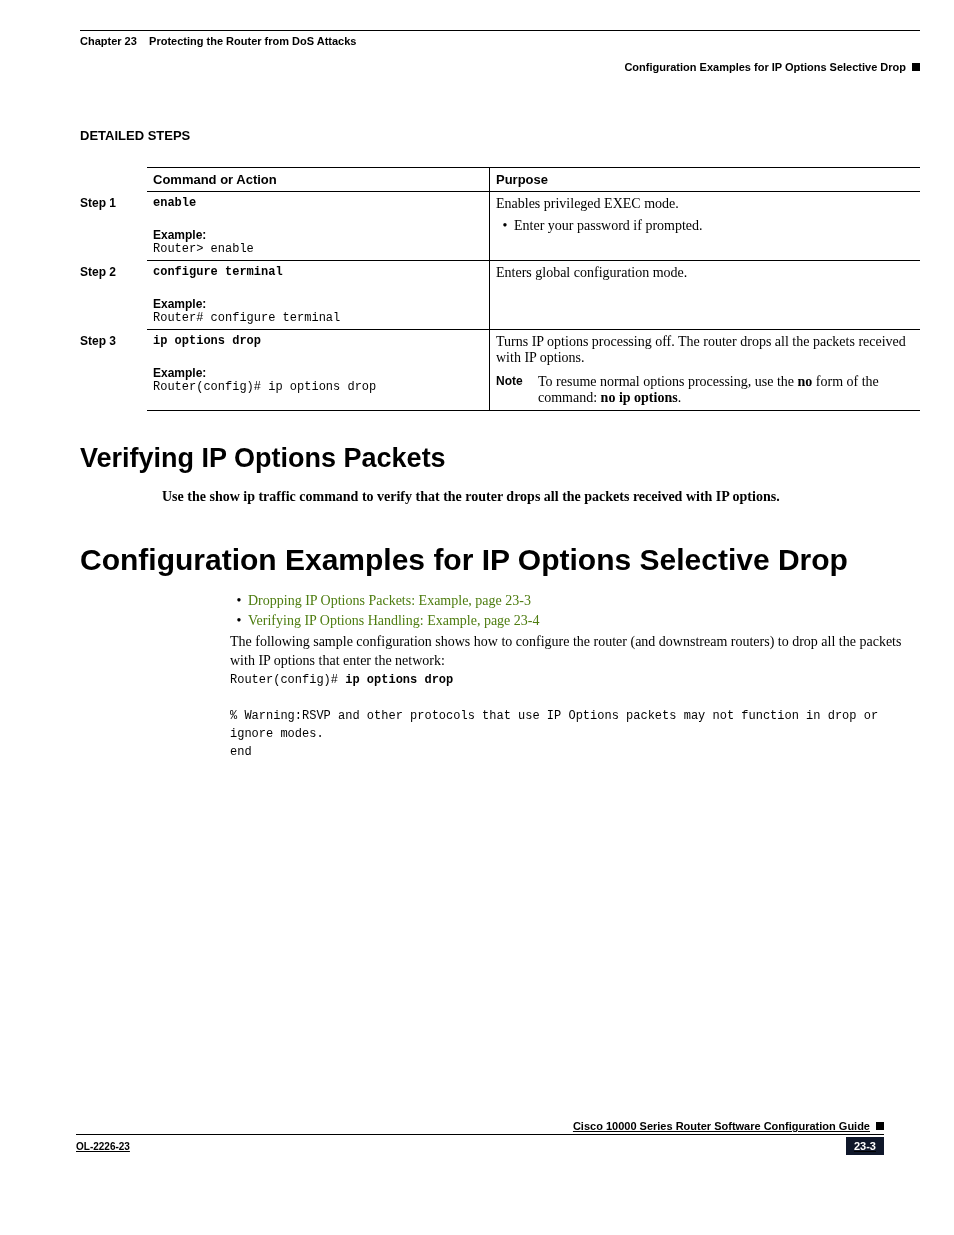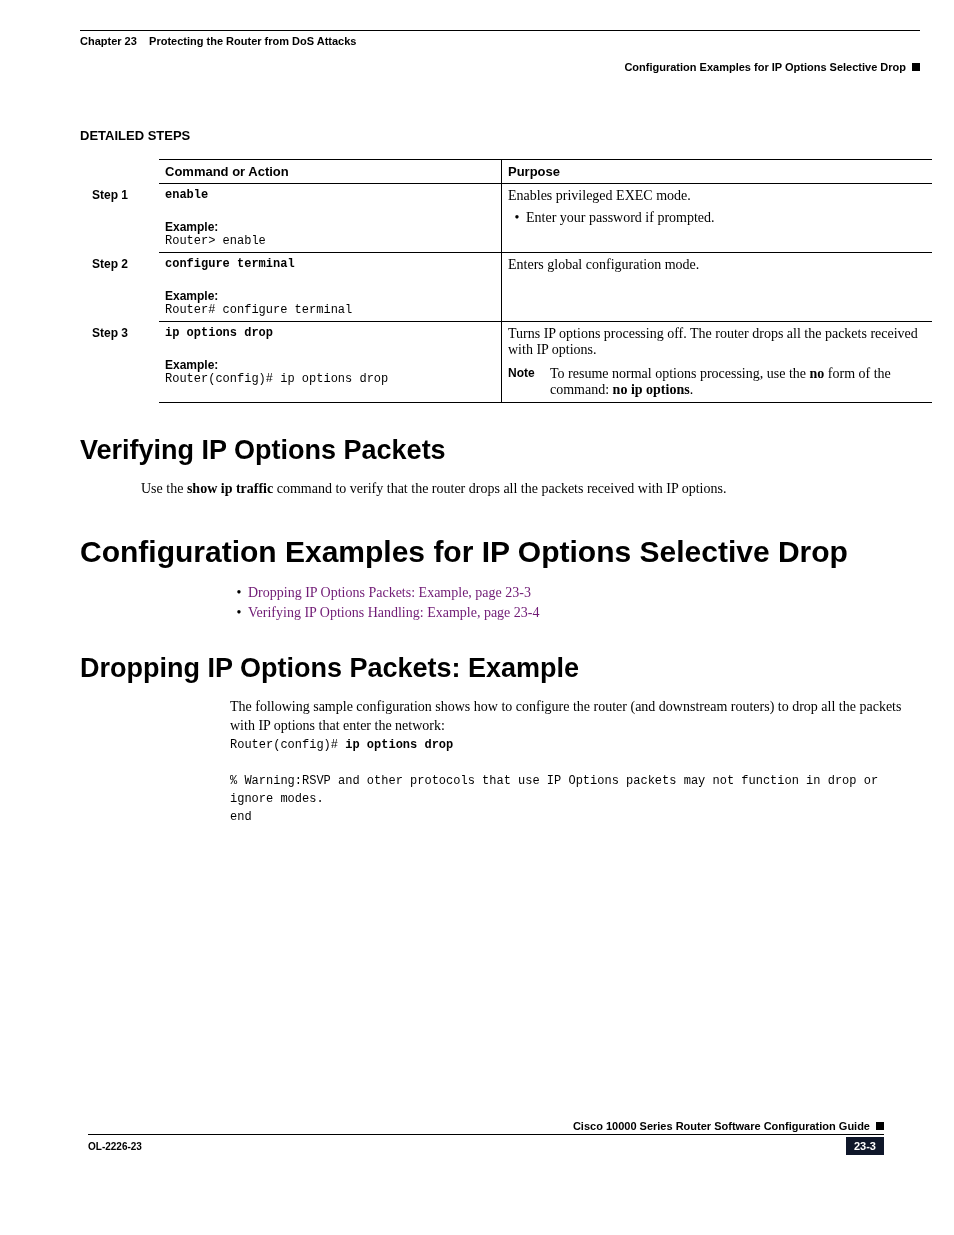--- a/index.html
+++ b/index.html
@@ -38,26 +38,26 @@
     font-family: Arial, Helvetica, sans-serif;
     font-size: 11px;
     font-weight: bold;
   }
   .sq { width:8px; height:8px; background:#000; margin-left:6px; }
   .section-title {
     font-family: Arial, Helvetica, sans-serif;
     font-weight: bold;
     font-size: 13px;
     margin-top: 55px;
-    margin-bottom: 16px;
+    margin-bottom: 24px;
   }
   table.steps {
     border-collapse: collapse;
     width: 100%;
-    margin-left: 12px;
+    margin-left: 0;
   }
   table.steps th {
     font-family: Arial, Helvetica, sans-serif;
     font-weight: bold;
     font-size: 13px;
     text-align: left;
     border-top: 1px solid #000;
     border-bottom: 1px solid #000;
     padding: 4px 6px;
   }
@@ -92,36 +92,36 @@
     font-weight: bold;
     font-size: 27px;
     margin: 32px 0 14px 0;
   }
   h1.h-main {
     font-family: Arial, Helvetica, sans-serif;
     font-weight: bold;
     font-size: 30px;
     margin: 36px 0 16px 0;
   }
-  .body-para { margin-left: 61px; margin-bottom:10px; line-height:1.35; }
+  .body-para { margin-left: 82px; margin-bottom:10px; line-height:1.35;font-weight:bold; }
   .body-para-wide { margin-left: 150px; margin-bottom:0; line-height:1.35; }
   .list { margin-left:150px; }
   .list .bullet-row { margin-bottom:4px;}
-  a.link { color: #701a75; text-decoration:none; }
+  a.link { color: #4d7c0f; text-decoration:none; }
   .code-block {
     margin-left:150px;
     font-family:"Courier New",Courier,monospace;
     font-size:12px;
     white-space:pre-wrap;
     line-height:1.5;
   }
   .footer {
     position:absolute;
     bottom:20px;
-    left:88px; right:70px;
+    left:76px; right:70px;text-decoration:underline;
   }
   .footer-top { display:flex; justify-content:flex-end; align-items:center;}
   .footer-guide { font-family:Arial,Helvetica,sans-serif; font-size:11px; font-weight:bold; }
   .footer-line { border-top:1px solid #000; margin-top:2px; margin-bottom:2px;}
   .footer-bottom { display:flex; justify-content:space-between; align-items:center;}
   .doc-id { font-family:Arial,Helvetica,sans-serif; font-size:10px; font-weight:bold;}
   .page-num-box { background:#0f172a; color:#fff; font-family:Arial,Helvetica,sans-serif; font-size:11px; font-weight:bold; padding:3px 8px;}
   .ft-sq { width:8px; height:8px; background:#000; margin-left:6px;}
 </style>
 </head>
@@ -201,21 +201,20 @@
     <div class="bullet-row">
       <div class="bullet-dot">•</div>
       <a href="#" class="link">Dropping IP Options Packets: Example, page 23-3</a>
     </div>
     <div class="bullet-row">
       <div class="bullet-dot">•</div>
       <a href="#" class="link">Verifying IP Options Handling: Example, page 23-4</a>
     </div>
   </div>
 
-  <h2 class="h-sub">Dropping IP Options Packets: Example</h2>
   <div class="body-para-wide">The following sample configuration shows how to configure the router (and downstream routers) to drop all the packets with IP options that enter the network:</div>
   <div class="code-block"><span>Router(config)# </span><b>ip options drop</b>
 
 <span>% Warning:RSVP and other protocols that use IP Options packets may not function in drop or ignore modes.</span>
 <span>end</span></div>
 
   <div class="footer">
     <div class="footer-top">
       <span class="footer-guide">Cisco 10000 Series Router Software Configuration Guide</span>
       <div class="ft-sq"></div>

